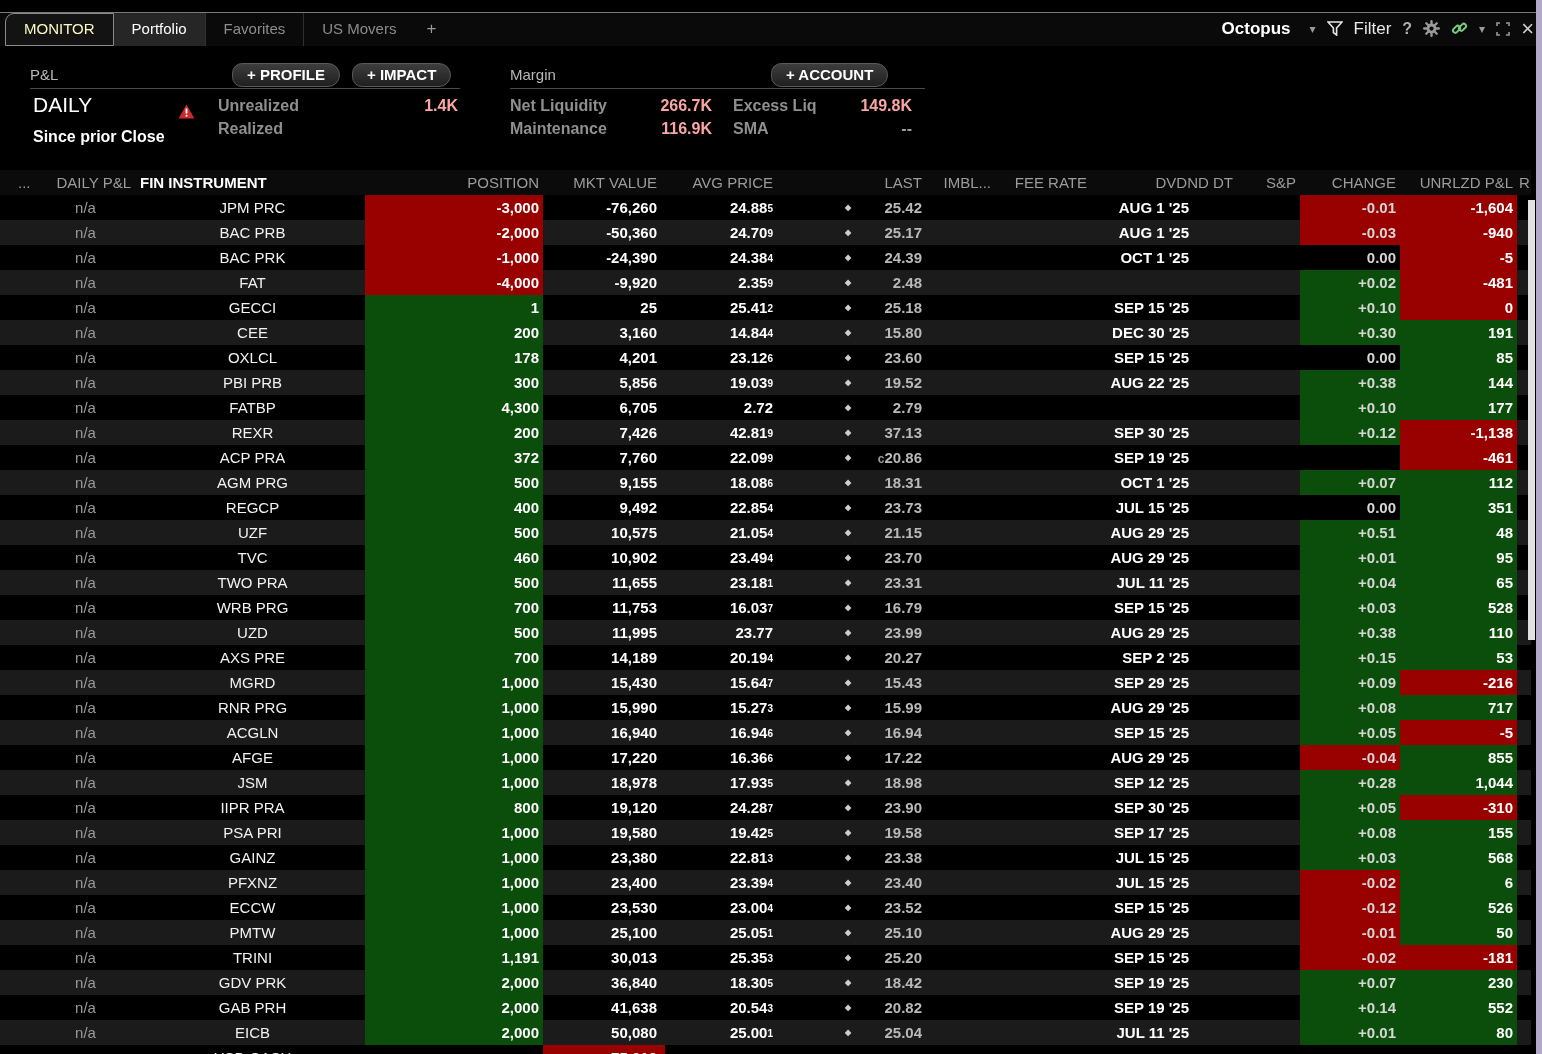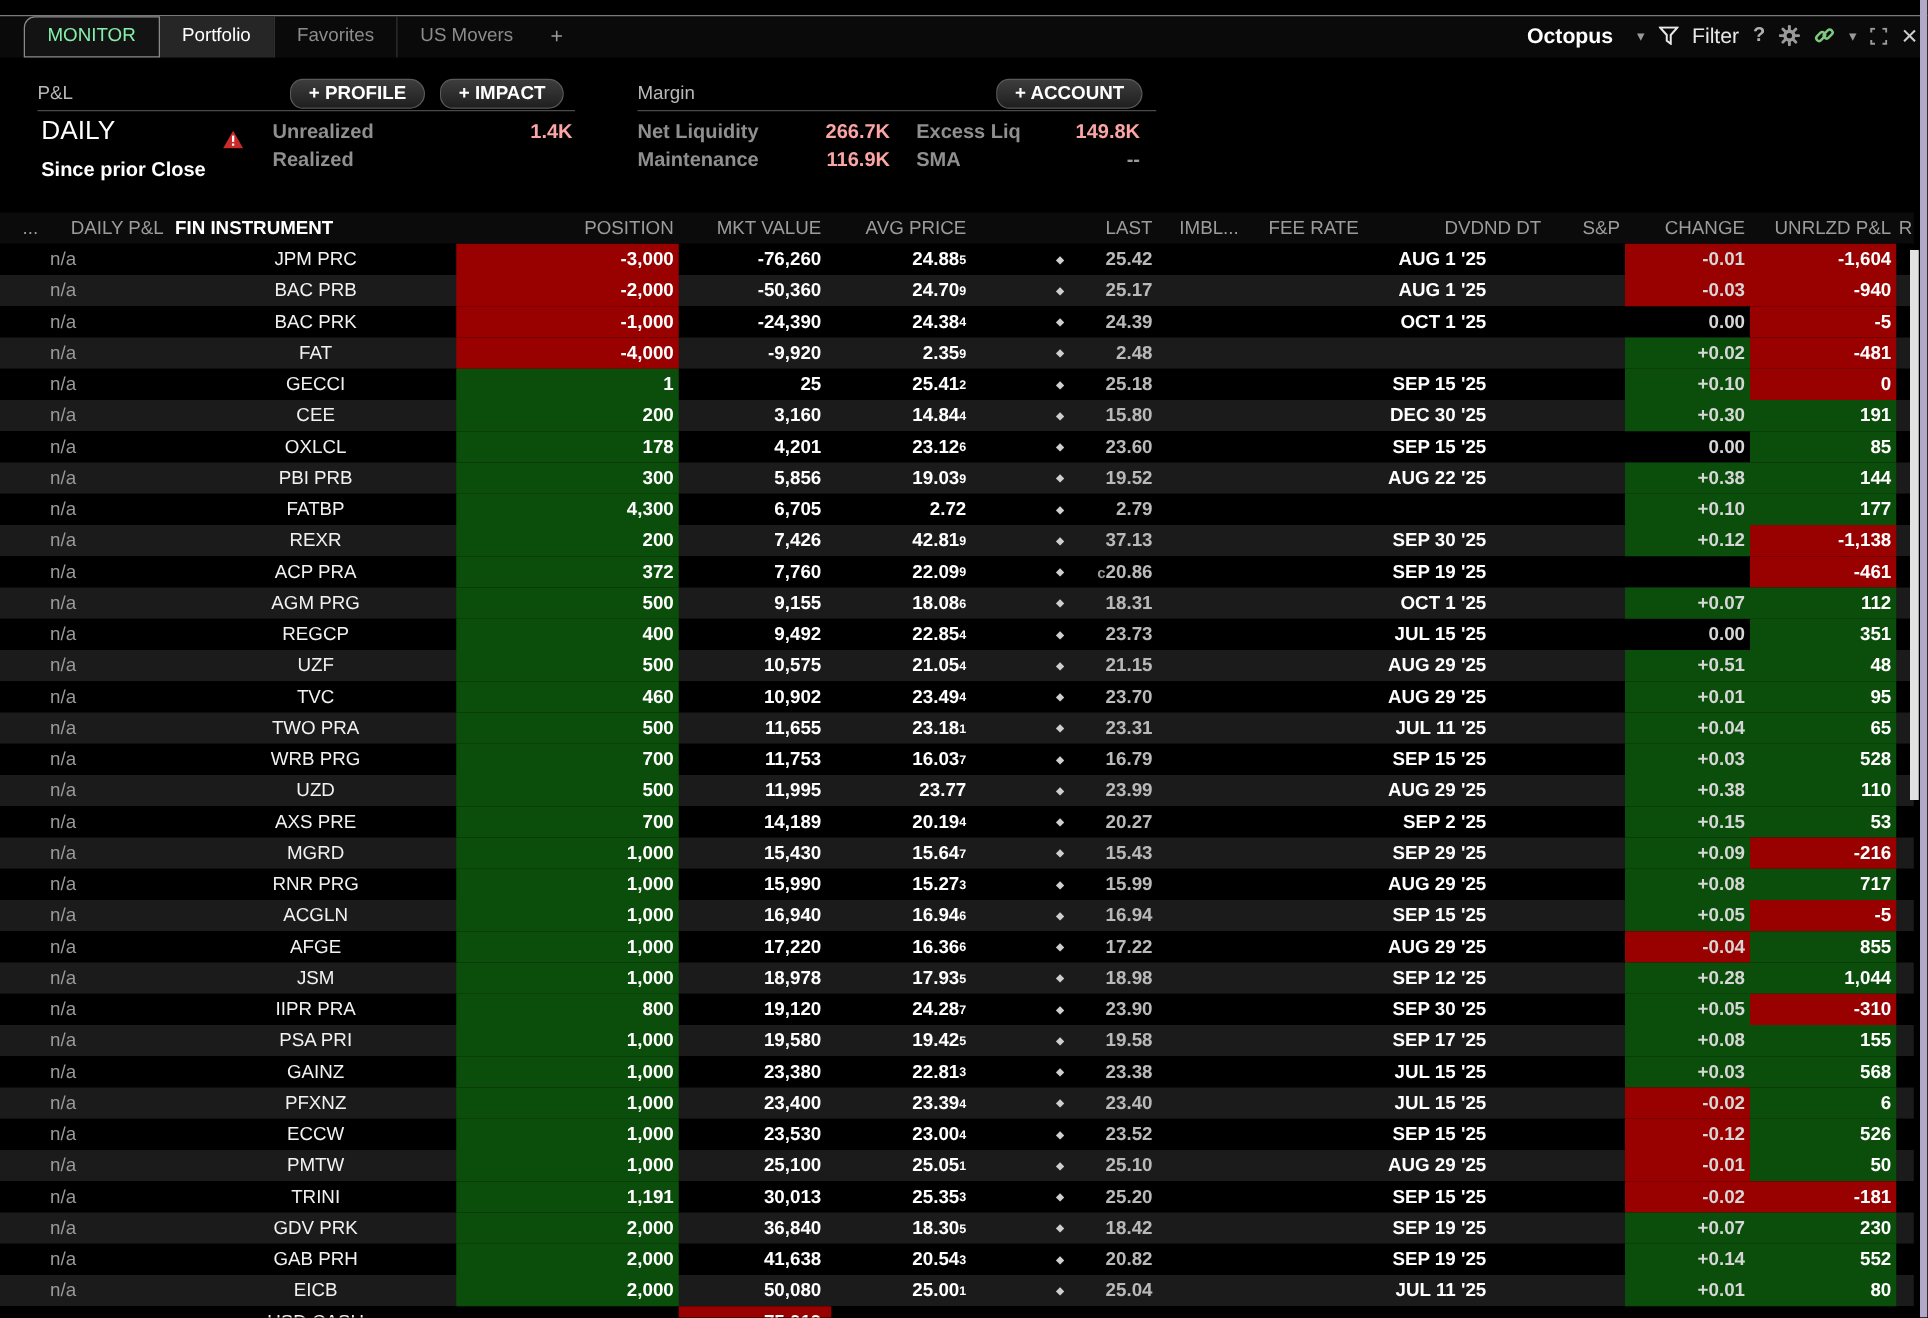--- a/index.html
+++ b/index.html
@@ -4,21 +4,21 @@
 <style>
   html,body{margin:0;padding:0;background:#000;}
   body{width:1542px;height:1054px;position:relative;overflow:hidden;
        font-family:"Liberation Sans",sans-serif;color:#fff;-webkit-font-smoothing:antialiased;}
   .abs{position:absolute;}
 
   
   #tabbar{position:absolute;left:0;top:12px;width:100%;height:33px;background:#0a0a0a;
           border-top:1px solid #7a7a7a;display:flex;align-items:stretch;}
   .tab{padding:0 18px;line-height:32px;font-size:15px;color:#8c8c8c;white-space:nowrap;cursor:default;}
-  .tab-monitor{margin-left:19px;background:#131313;color:#86efac;border:1px solid #8a8a8a;border-top-left-radius:9px;line-height:30px;}
+  .tab-monitor{margin-left:5px;background:#131313;color:#fef9c3;border:1px solid #8a8a8a;border-top-left-radius:9px;line-height:30px;}
   .tab-active{background:#262626;color:#fff;}
   .tab-sep{border-left:1px solid #303030;}
   .tab-plus{padding:0 12px;color:#9a9a9a;font-size:17px;}
 
   
   #winctl{position:absolute;top:12px;right:8px;height:33px;display:flex;align-items:center;gap:11px;}
   .wname{font-size:17px;font-weight:700;color:#fff;margin-right:8px;}
   .caret{color:#9a9a9a;font-size:12px;}
   .wtext{color:#e8e8e8;font-size:17px;}
   .whelp{color:#b0b0b0;font-size:16px;font-weight:700;}
@@ -40,21 +40,21 @@
   #thead,#tbody{position:absolute;left:0;width:1531px;}
   #thead{top:170px;}
   .trow{display:grid;grid-template-columns:40px 95px 230px 178px 122px 110px 150px 70px 100px 140px 65px 100px 117px 14px;
         height:25px;line-height:25px;font-size:15px;background:#000;}
   .trow.alt{background:#1b1b1b;}
   .hrow{background:#0b0b0b;color:#9c9c9c;font-size:15px;}
   .cell{overflow:hidden;white-space:nowrap;}
   .hl{padding-left:18px;text-align:left;}
   .hr{text-align:right;padding-right:4px;}
   .h-instr{color:#fff;font-weight:700;text-align:left;padding-left:5px;}
-  .c-daily{text-align:left;padding-right:4px;color:#9a9a9a;}
+  .c-daily{text-align:center;padding-right:4px;color:#9a9a9a;}
   .c-instr{text-align:center;padding-left:5px;color:#f2f2f2;}
   .c-pos{text-align:right;padding-right:4px;font-weight:700;color:#fff;}
   .c-mkt{text-align:right;padding-right:8px;font-weight:700;color:#fff;}
   .c-avg{text-align:right;padding-right:2px;font-weight:700;color:#fff;}
   .sup{font-size:10px;vertical-align:top;position:relative;top:1px;}
   .c-last{position:relative;text-align:right;padding-right:3px;font-weight:700;color:#b9b9b9;}
   .diamond{position:absolute;left:70px;top:0;font-size:8px;color:#cfcfcf;}
   .lpre{font-size:12px;color:#9a9a9a;}
   .c-dvdnd{text-align:right;padding-right:46px;font-weight:700;color:#fff;}
   .c-chg{text-align:right;padding-right:4px;font-weight:700;color:#d6d6d6;}
@@ -133,21 +133,21 @@
       <rect x="7.6" y="10.8" width="1.8" height="1.8" fill="#fff"></rect>
     </svg>
 </div>
 <div class="abs sub-label" style="left:33px;top:128px;">Since prior Close</div>
 <div class="abs glabel" style="left:218px;top:97px;">Unrealized</div>
 <div class="abs gval" style="left:380px;top:97px;width:78px;">1.4K</div>
 <div class="abs glabel" style="left:218px;top:120px;">Realized</div>
 <div class="abs gval" style="left:380px;top:120px;width:78px;"></div>
 
 <div class="abs sec-label" style="left:510px;top:66px;">Margin</div>
-<div class="abs pill" style="left:797px;top:63px;">+ ACCOUNT</div>
+<div class="abs pill" style="left:771px;top:63px;">+ ACCOUNT</div>
 <div class="abs sec-line" style="left:510px;top:88px;width:415px;"></div>
 <div class="abs glabel" style="left:510px;top:97px;">Net Liquidity</div>
 <div class="abs gval" style="left:630px;top:97px;width:82px;">266.7K</div>
 <div class="abs glabel" style="left:733px;top:97px;">Excess Liq</div>
 <div class="abs gval" style="left:828px;top:97px;width:84px;">149.8K</div>
 <div class="abs glabel" style="left:510px;top:120px;">Maintenance</div>
 <div class="abs gval" style="left:630px;top:120px;width:82px;">116.9K</div>
 <div class="abs glabel" style="left:733px;top:120px;">SMA</div>
 <div class="abs gval dim" style="left:828px;top:120px;width:84px;">--</div>
 

